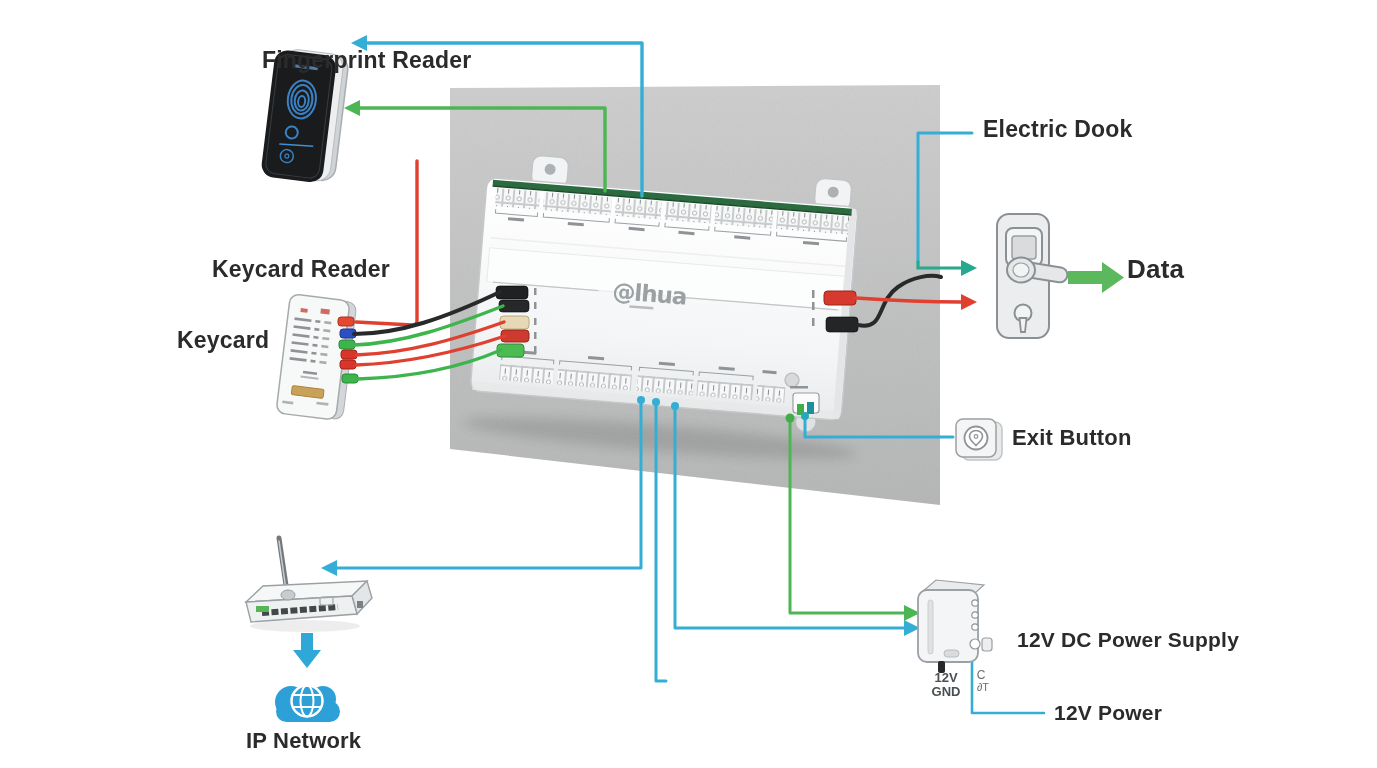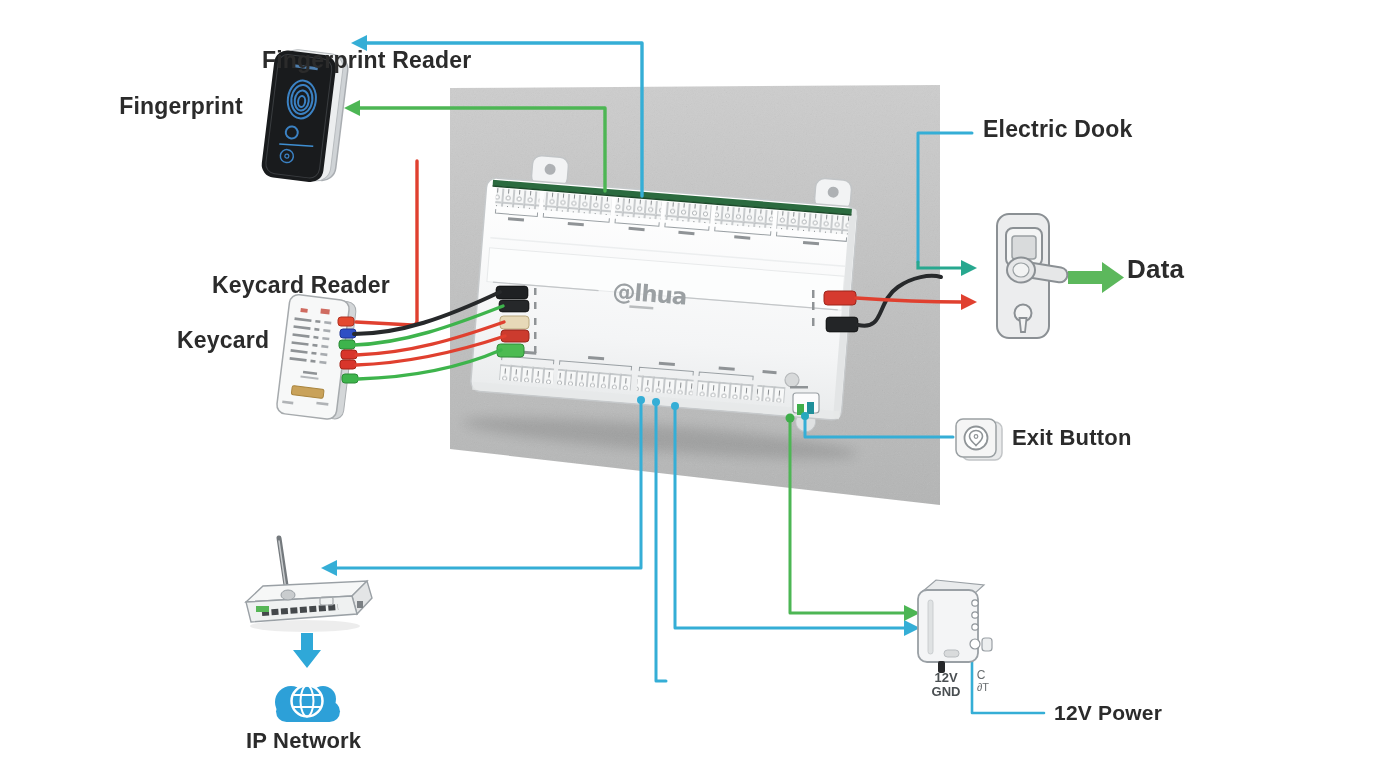--- a/index.html
+++ b/index.html
@@ -305,22 +305,22 @@
     <rect x="276" y="701" width="64" height="21" rx="10.5" fill="#2da0d8"></rect>
     <circle cx="307" cy="701" r="15.5" fill="#2da0d8" stroke="#ffffff" stroke-width="2.5"></circle>
     <ellipse cx="307" cy="701" rx="6.5" ry="15.5" fill="none" stroke="#ffffff" stroke-width="2"></ellipse>
     <line x1="293.5" y1="695" x2="320.5" y2="695" stroke="#ffffff" stroke-width="2"></line>
     <line x1="293.5" y1="707" x2="320.5" y2="707" stroke="#ffffff" stroke-width="2"></line>
   </g>
 </svg>
 
   <div class="lbl" style="left:262px;top:3px;font-size:23px;margin-top:44px;">Fingerprint Reader</div>
   <div class="lbl lbl-center" style="left:101px;top:91px;width:160px;font-size:23px;line-height:30px;">
-    <span style="display:block;">Fingerprint</span>
   </div>
-  <div class="lbl" style="left:212px;top:256px;font-size:23px;margin-top:16px;">Keycard Reader</div>
+  <div class="lbl" style="left:212px;top:256px;font-size:23px;">Keycard Reader</div>
   <div class="lbl" style="left:145px;top:327px;font-size:23px;margin-left:32px;">Keycard</div>
   <div class="lbl" style="left:977px;top:116px;font-size:23px;margin-left:6px;">Electric Dook</div>
   <div class="lbl" style="left:1127px;top:254px;font-size:26px;">Data</div>
   <div class="lbl" style="left:1012px;top:425px;font-size:22px;">Exit Button</div>
+  <div class="lbl" style="left:1017px;top:628px;font-size:21px;">12V DC Power Supply</div>
   <div class="lbl" style="left:1054px;top:701px;font-size:21px;">12V Power</div>
   <div class="lbl" style="left:246px;top:728px;font-size:22px;text-align:right;">IP Network</div>
 </div>
 
 </body></html>

